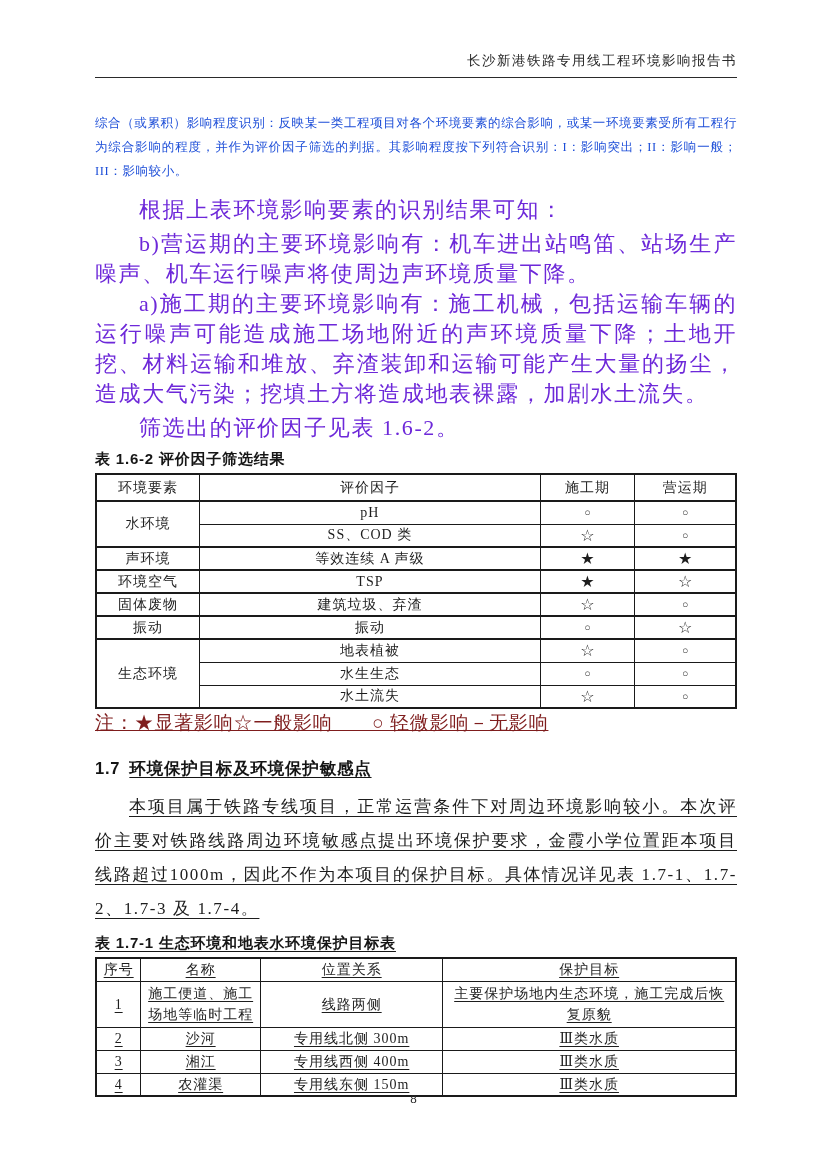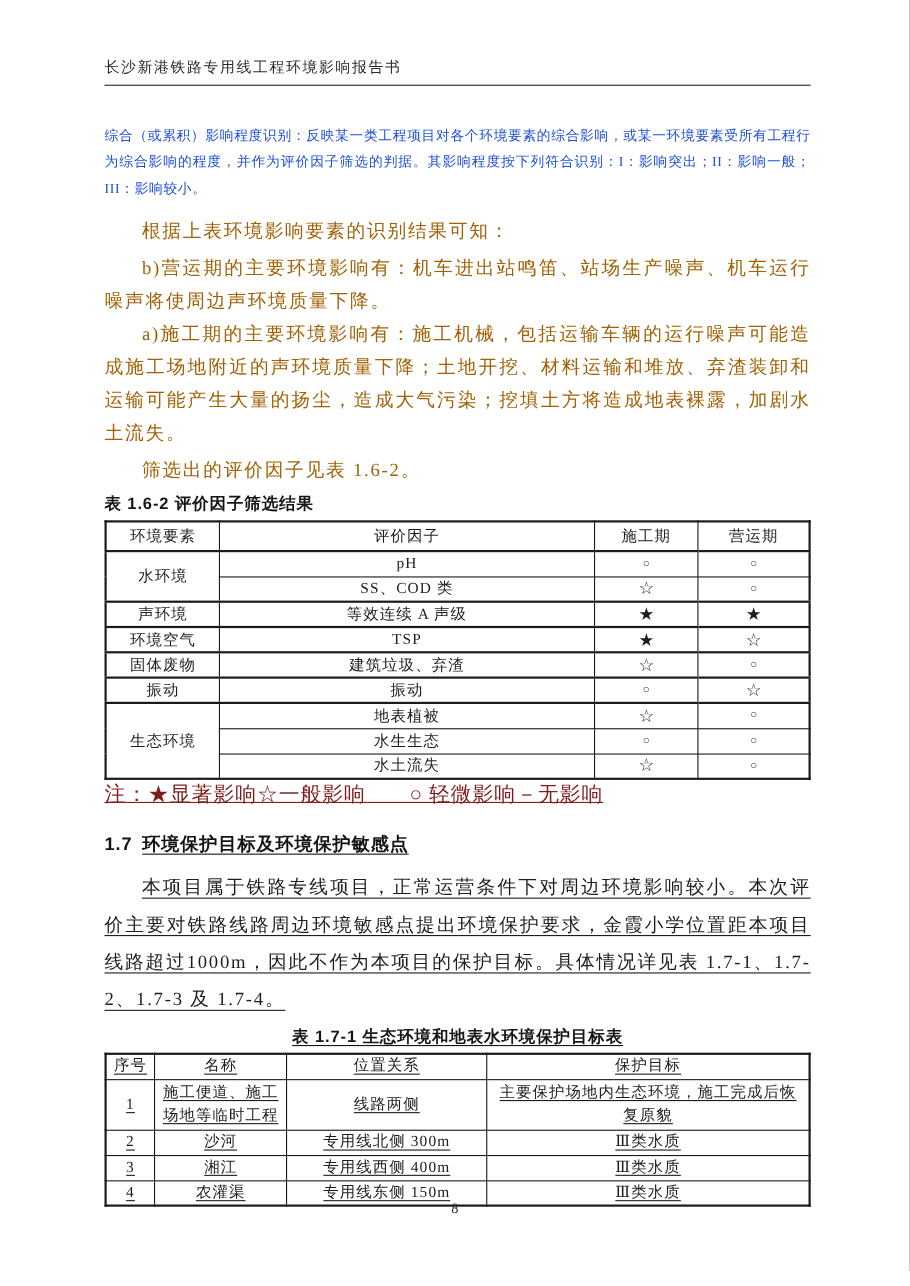--- a/index.html
+++ b/index.html
@@ -13,61 +13,61 @@
     font-family: "Liberation Serif", "DejaVu Serif", serif;
     overflow: hidden;
   }
   .content { padding: 0 90px 0 95px; }
 
   
   .doc-header {
     margin-top: 52px;
     padding-bottom: 7px;
     border-bottom: 1.5px solid #2a2a2a;
-    text-align: left;
+    text-align: right;
     font-size: 13.5px;
     letter-spacing: 1.5px;
     color: #2a2a2a;
   }
 
   
   .intro {
     margin-top: 33px;
     font-size: 12.5px;
     line-height: 24px;
     letter-spacing: 0.6px;
     text-align: justify;
     color: #1d4ed8;
   }
 
   
   .body-para {
-    font-size: 17px;
+    font-size: 22px;
     line-height: 30px;
     letter-spacing: 1.6px;
     text-align: justify;
     text-indent: 2em;
-    color: #a16207;
+    color: #6d28d9;
   }
   .p1 { margin-top: 12px; }
   .p3 { margin-top: 4px; }
   .p4 { margin-top: 4px; }
 
   
   .caption {
     font-family: "Liberation Sans", "DejaVu Sans", sans-serif;
     font-weight: bold;
     font-size: 15px;
     letter-spacing: 0.8px;
     line-height: 28px;
     color: #161616;
   }
   .cap-162 { margin-top: 2px; }
   .cap-171 { margin-top: 3px; }
-  .underlined { text-decoration: underline; text-underline-offset: 3px; text-align: center; }
+  .underlined { text-decoration: underline; text-underline-offset: 3px; }
 
   .section-heading {
     margin-top: 24px;
     font-family: "Liberation Sans", "DejaVu Sans", sans-serif;
     font-weight: bold;
     font-size: 16.5px;
     letter-spacing: 0.8px;
     line-height: 24px;
     color: #141414;
   }

